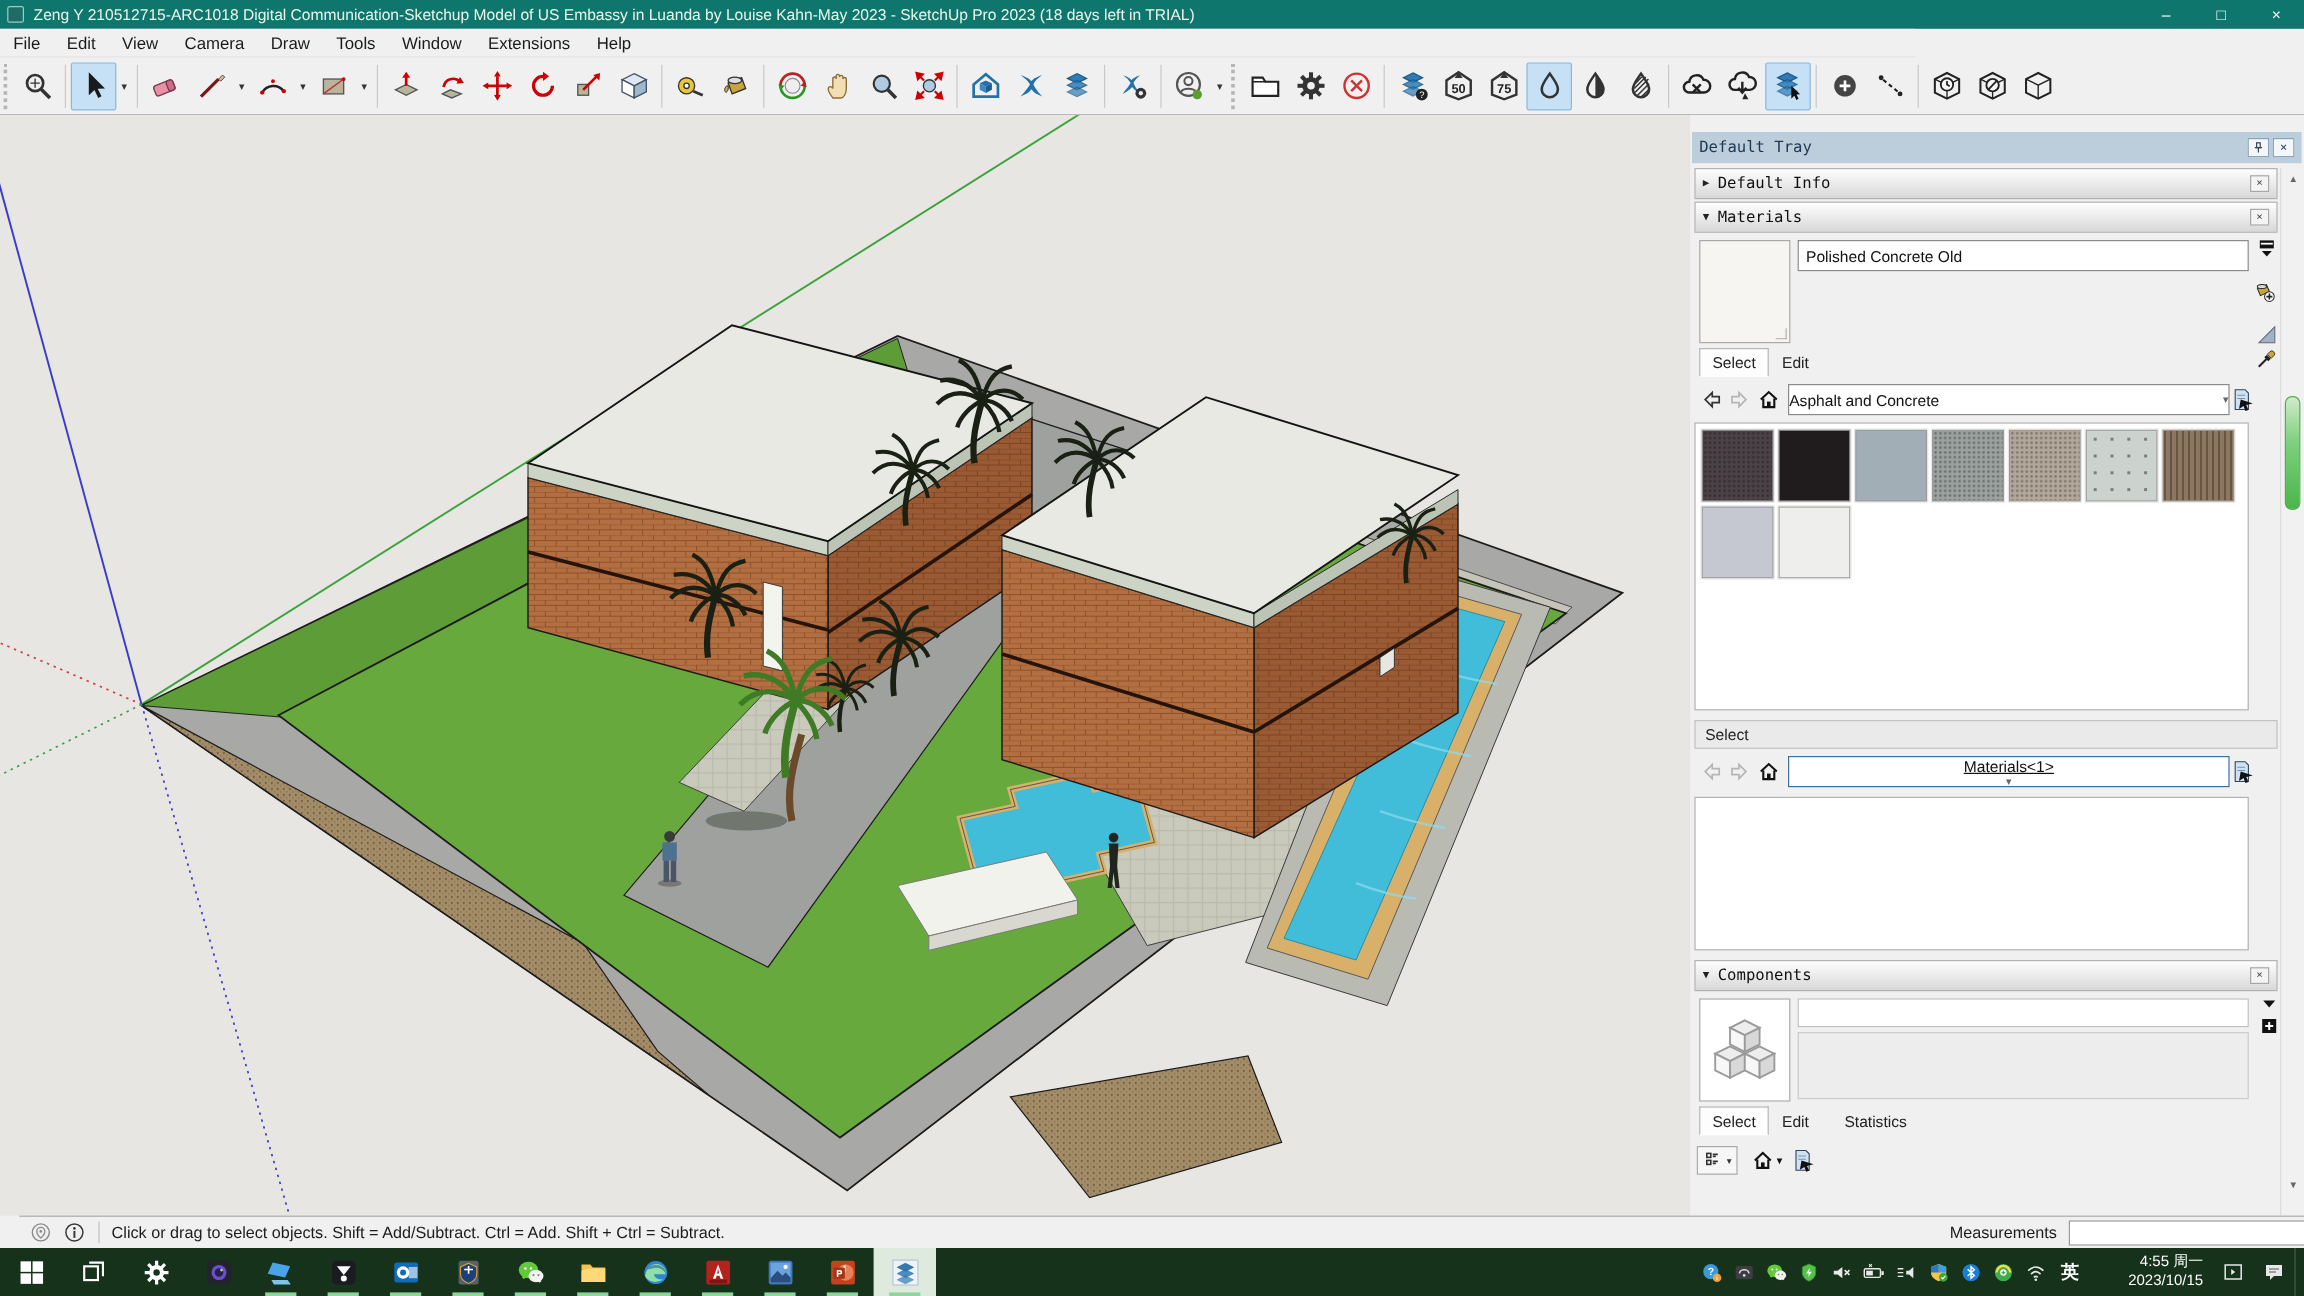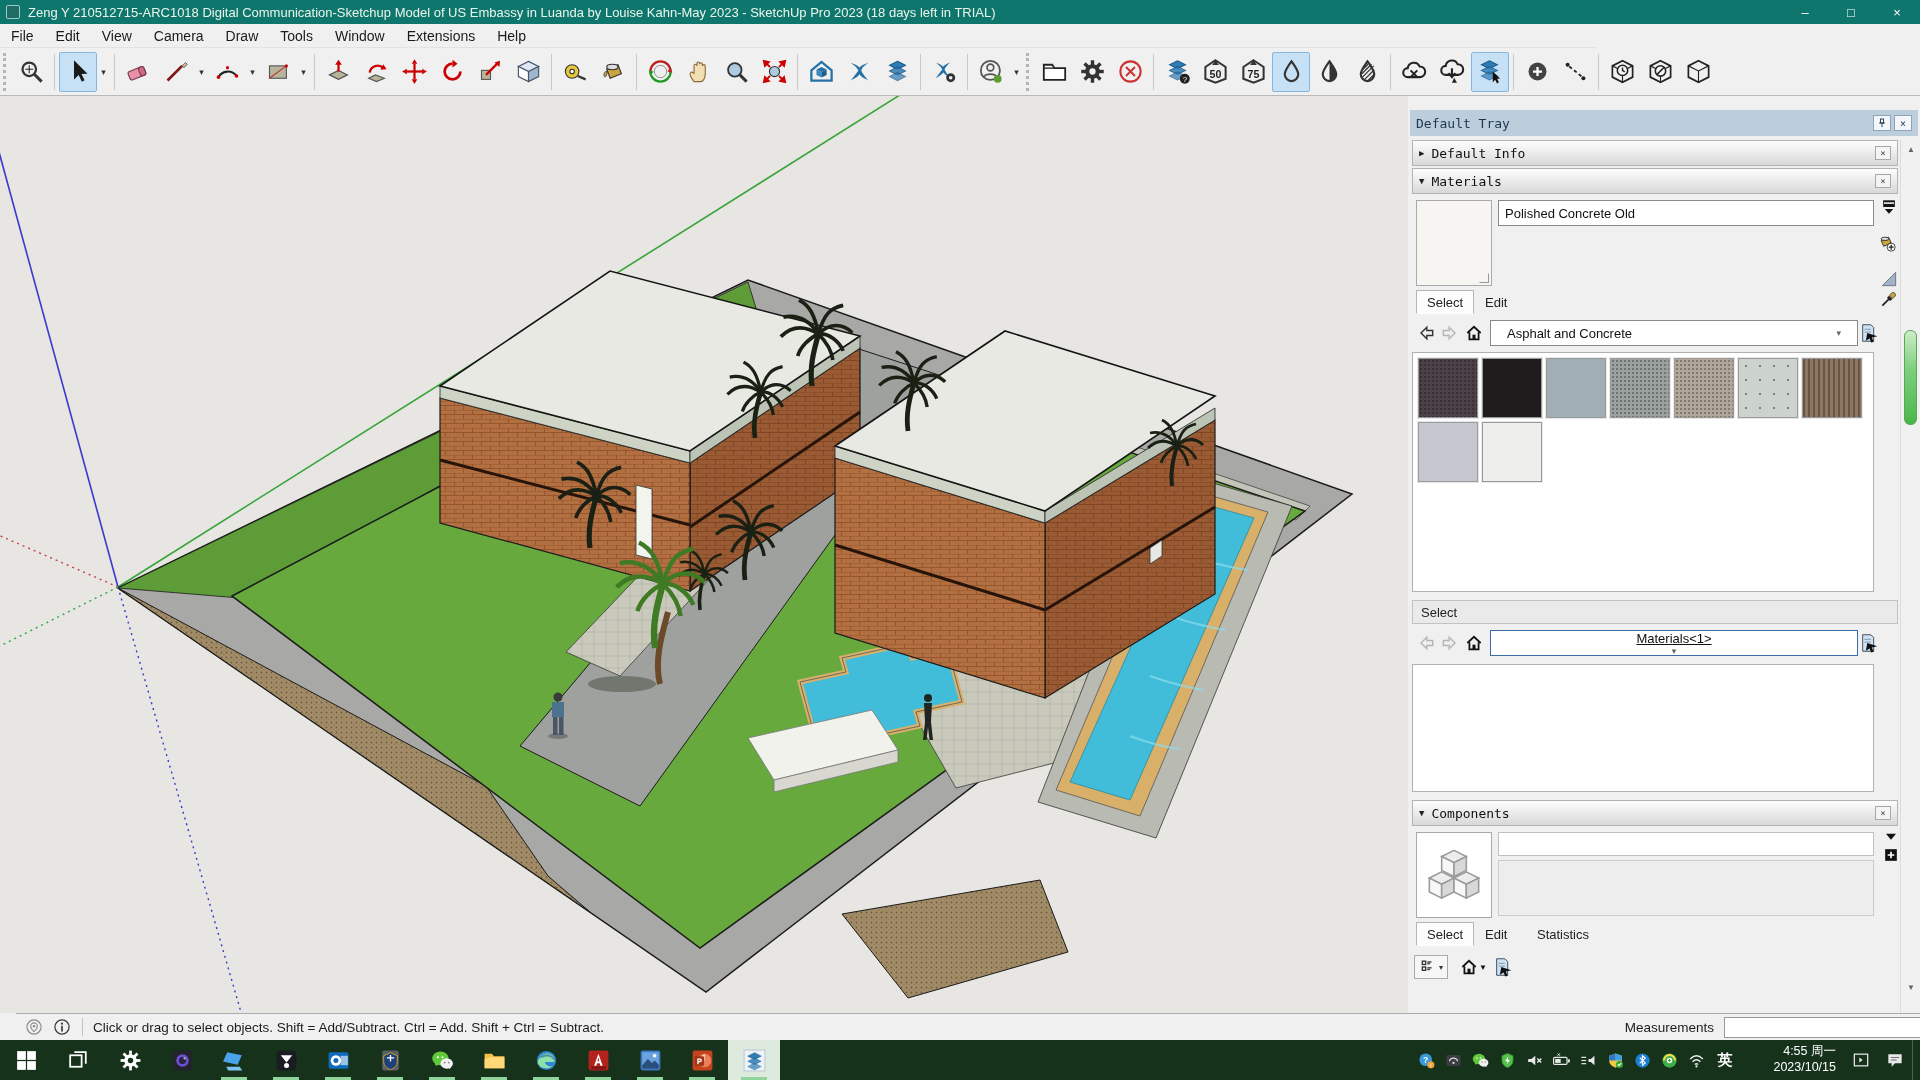--- a/index.html
+++ b/index.html
@@ -66,21 +66,21 @@
   .sideico { position:absolute; width:22px; height:22px; display:flex; align-items:center;
           justify-content:center; }
   .sideico svg { width:20px; height:20px; }
   .tab { position:absolute; height:24px; padding:0 10px; display:flex; align-items:center;
          font-size:13px; color:#222; border:1px solid transparent; }
   .tab.on { background:#fdfdfd; border:1px solid #b5b5b5; border-bottom-color:#fdfdfd; }
   .navrow { position:absolute; display:flex; align-items:center; }
   .navbtn { width:24px; height:24px; display:flex; align-items:center; justify-content:center; }
   .navbtn svg { width:20px; height:20px; }
   .drop { background:#fff; border:1px solid #8a8a8a; height:26px; display:flex; align-items:center;
-          padding:0 16px; font-size:13px; color:#111; }
+          padding:0 0; font-size:13px; color:#111; }
   .drop .sp { flex:1; }
   .drop .chev { font-size:9px; color:#666; }
   .detbtn { width:24px; height:26px; display:flex; align-items:center; justify-content:center; }
   .detbtn svg { width:22px; height:22px; }
   .listbox { position:absolute; background:#fff; border:1px solid #b0b0b0; }
   #swatch-grid { display:flex; flex-wrap:wrap; gap:4px; padding:5px; }
   .sw { width:60px; height:60px; border:1px solid #9a9a9a; outline:1px solid #e8e8e8; }
   .sw.speckle { background-image:radial-gradient(rgba(0,0,0,.28) 1px, transparent 1.2px);
                 background-size:4px 4px; }
   .sw.dots { background-image:radial-gradient(rgba(40,40,40,.5) 1.2px, transparent 1.4px);

